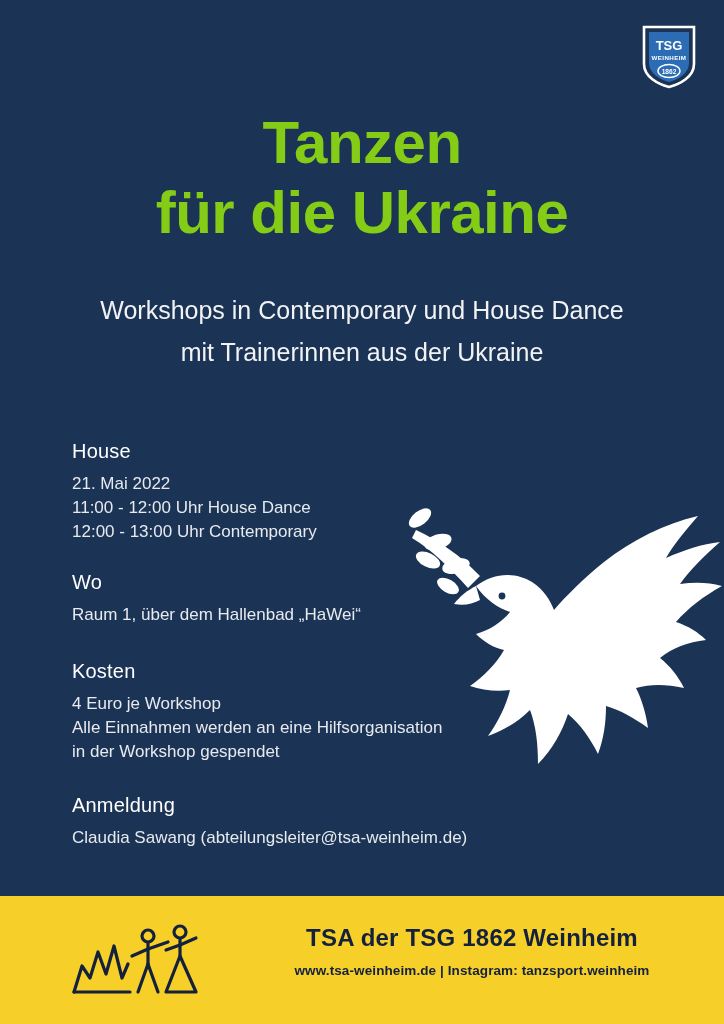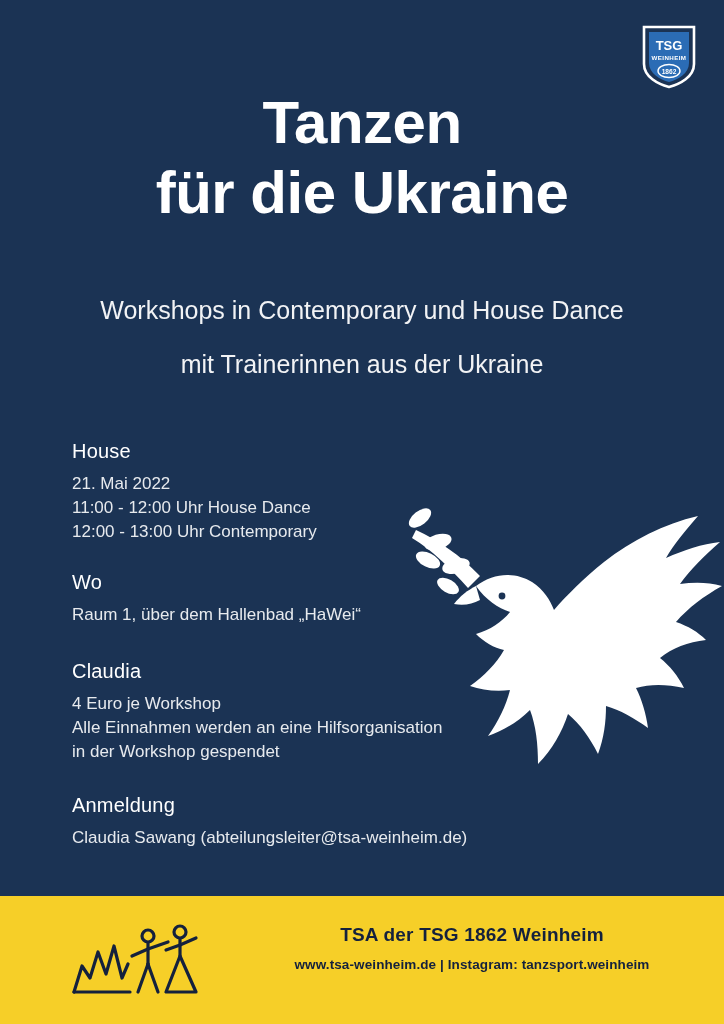--- a/index.html
+++ b/index.html
@@ -26,25 +26,25 @@
     top: 24px;
     right: 26px;
     width: 58px;
     height: 66px;
   }
   .logo svg { display: block; width: 100%; height: 100%; }
 
   
   .headline {
     position: absolute;
-    top: 88px;
+    top: 108px;
     left: 0;
     width: 100%;
     text-align: center;
-    color: #ffffff;
+    color: #84cc16;
     font-size: 60px;
     font-weight: bold;
     line-height: 1.17;
     letter-spacing: -0.5px;
   }
   .headline .l1 { display: block; }
   .headline .l2 { display: block; }
 
   
   .subhead {
@@ -53,21 +53,21 @@
     left: 0;
     width: 100%;
     text-align: center;
     color: #f2f3f5;
     font-size: 25px;
     font-weight: 400;
     line-height: 1.1;
   }
   .subhead .s2 {
     display: block;
-    margin-top: 26px;
+    margin-top: 14px;
   }
 
   
   .info {
     position: absolute;
     left: 72px;
     top: 440px;
     width: 440px;
     color: #eef0f3;
   }
@@ -123,21 +123,21 @@
   .footer-icon svg { display: block; width: 100%; height: 100%; }
   .footer-text {
     position: absolute;
     left: 240px;
     right: 20px;
     top: 28px;
     text-align: center;
     color: #14213d;
   }
   .footer-title {
-    font-size: 19px;
+    font-size: 24px;
     font-weight: bold;
     letter-spacing: 0.2px;
     margin-bottom: 11px;
   }
   .footer-sub {
     font-size: 13.5px;
     font-weight: 700;
     letter-spacing: 0.1px;
   }
 </style>
@@ -220,21 +220,21 @@
       <div class="info-line">11:00 - 12:00 Uhr House Dance</div>
       <div class="info-line">12:00 - 13:00 Uhr Contemporary</div>
     </div>
 
     <div class="info-section sec-wo">
       <div class="info-title">Wo</div>
       <div class="info-line">Raum 1, über dem Hallenbad „HaWei“</div>
     </div>
 
     <div class="info-section sec-kosten">
-      <div class="info-title">Claudia</div>
+      <div class="info-title">Kosten</div>
       <div class="info-line">4 Euro je Workshop</div>
       <div class="info-line">Alle Einnahmen werden an eine Hilfsorganisation</div>
       <div class="info-line">in der Workshop gespendet</div>
     </div>
 
     <div class="info-section">
       <div class="info-title">Anmeldung</div>
       <div class="info-line">Claudia Sawang (abteilungsleiter@tsa-weinheim.de)</div>
     </div>
 

